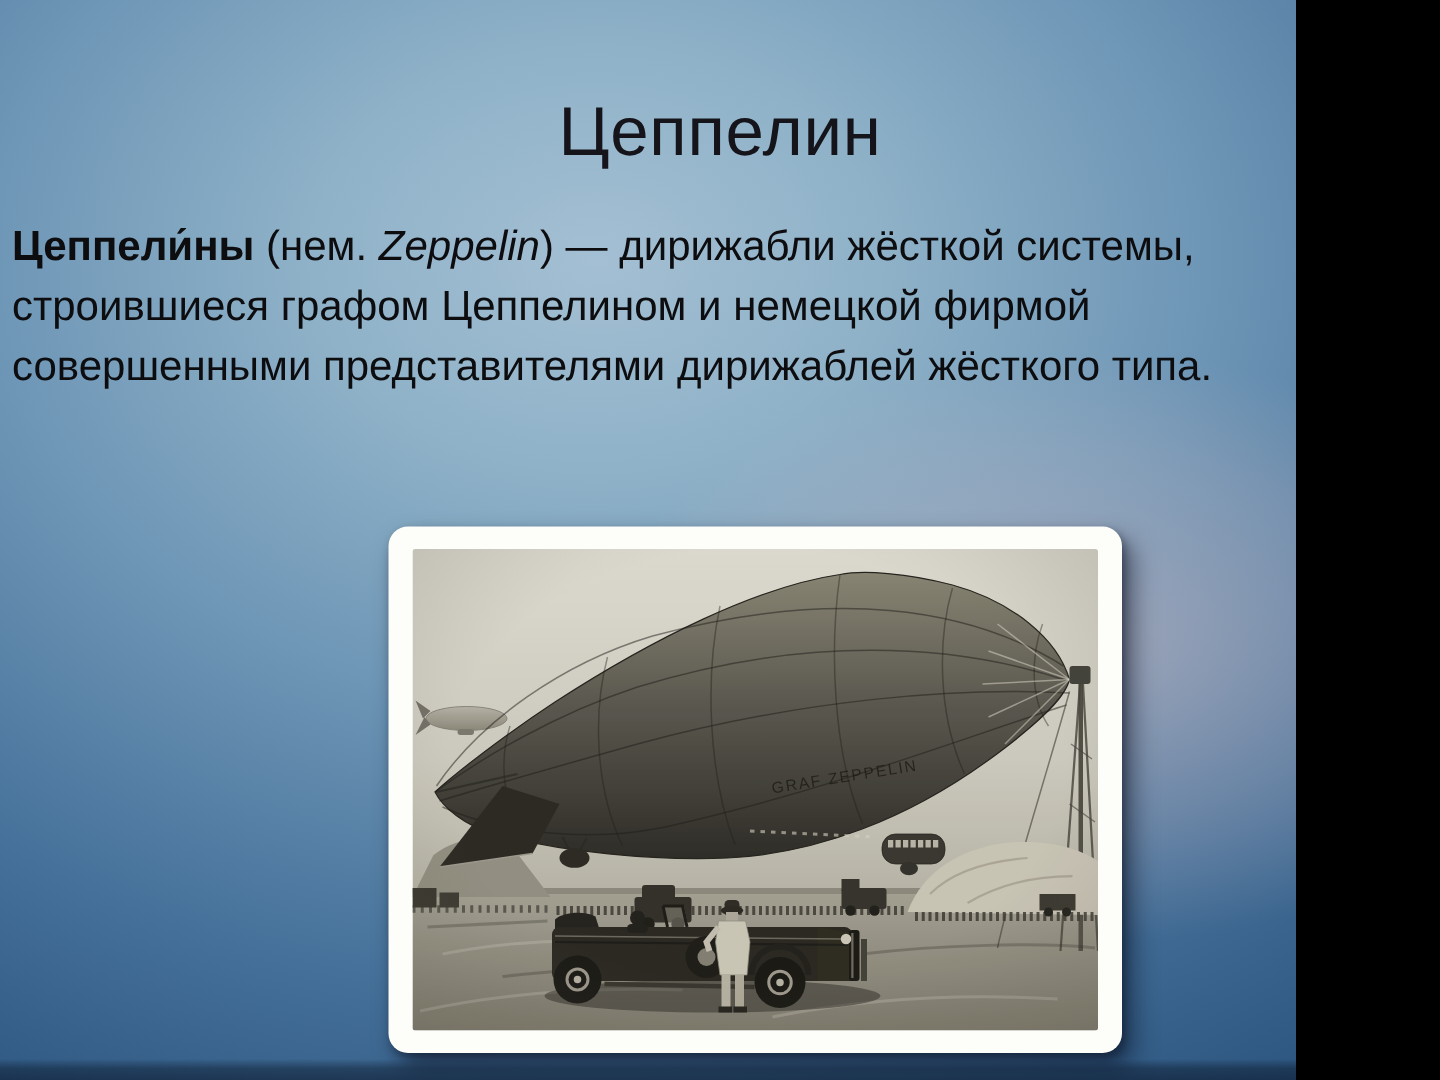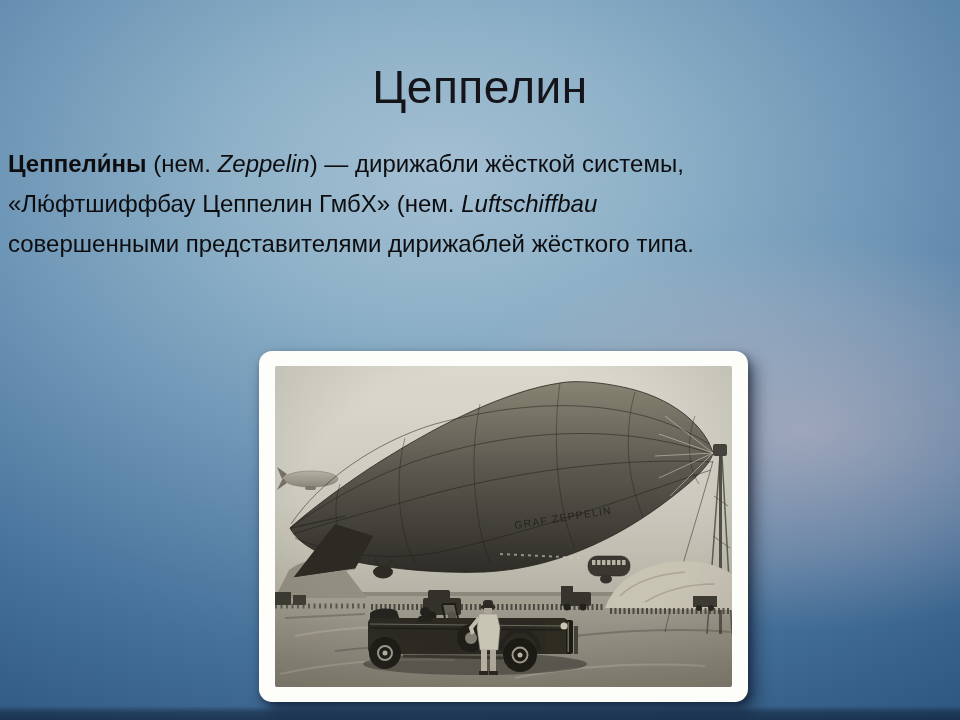--- a/index.html
+++ b/index.html
@@ -1,33 +1,33 @@
 <!DOCTYPE html>
 <html><head>
 <meta charset="utf-8">
 <style>
   html,body{margin:0;padding:0;background:#000;}
   .slide{
-    position:relative;width:960px;height:720px;overflow:hidden;
+    position:relative;width:864px;height:720px;overflow:hidden;
     font-family:"Liberation Sans","DejaVu Sans",sans-serif;
     background:
       radial-gradient(ellipse 52% 38% at 84% 60%, rgba(216,192,198,0.50) 0%, rgba(216,192,198,0.22) 45%, rgba(216,192,198,0) 72%),
       radial-gradient(ellipse 145% 130% at 46% 24%, #a4bfd3 0%, #8fb2c8 15%, #6e96b6 32%, #46719a 52%, #28517b 72%, #143156 95%);
   }
   .bottom-band{
     position:absolute;left:0;bottom:0;width:100%;height:14px;
     background:linear-gradient(to bottom, rgba(10,23,42,0) 0%, rgba(10,23,42,0.45) 45%, rgba(11,25,45,0.6) 100%);
   }
   .title{
     position:absolute;left:0;top:58px;width:960px;height:58px;line-height:58px;
     text-align:center;font-size:46px;letter-spacing:0.5px;color:#14141a;
   }
   .body{
     position:absolute;left:8px;top:144px;width:950px;color:#0d0d10;
-    font-size:24px;line-height:40px;
+    font-size:28px;line-height:40px;
   }
   .t-line{white-space:nowrap;}
   .t-line .b{font-weight:bold;}
   .t-line .i{font-style:italic;}
   .photo-frame{
     position:absolute;left:259px;top:351px;width:489px;height:351px;
     box-sizing:border-box;padding:15px 16px;
     background:#fdfdfa;border-radius:13px;
     box-shadow:7px 9px 16px rgba(5,10,25,0.5), 2px 3px 6px rgba(5,10,25,0.35);
   }
@@ -35,21 +35,21 @@
 </style>
 </head>
 <body>
 
 <div class="slide">
 
   <div class="title">Цеппелин</div>
 
   <div class="body">
       <div class="t-line"><span class="b">Цеппели́ны</span><span> (нем. </span><span class="i">Zeppelin</span><span>) — дирижабли жёсткой системы,</span></div>
-      <div class="t-line"><span>«Лю́фтшиффбау Цеппелин ГмбХ» (нем. </span><span class="i">Luftschiffbau</span></div>
+      <div class="t-line"><span>строившиеся графом Цеппелином и немецкой фирмой</span></div>
       <div class="t-line"><span>совершенными представителями дирижаблей жёсткого типа.</span></div>
     </div>
 
   <div class="photo-frame">
     <svg width="457" height="321" viewBox="0 0 457 321" xmlns="http://www.w3.org/2000/svg">
       <defs>
         <linearGradient id="sky" x1="0" y1="0" x2="0" y2="1">
           <stop offset="0" stop-color="#dcd9cf"></stop>
           <stop offset="0.6" stop-color="#cbc8bd"></stop>
           <stop offset="1" stop-color="#b4b1a4"></stop>

